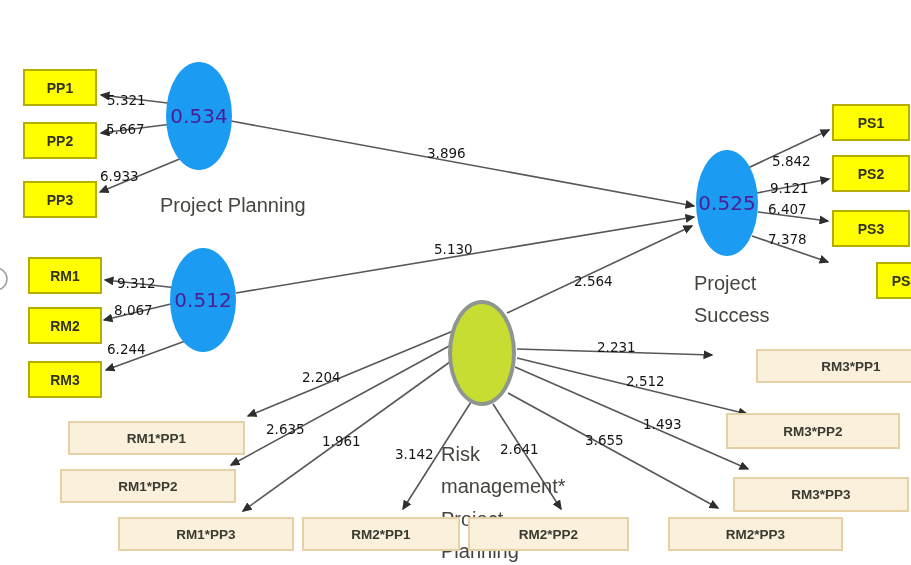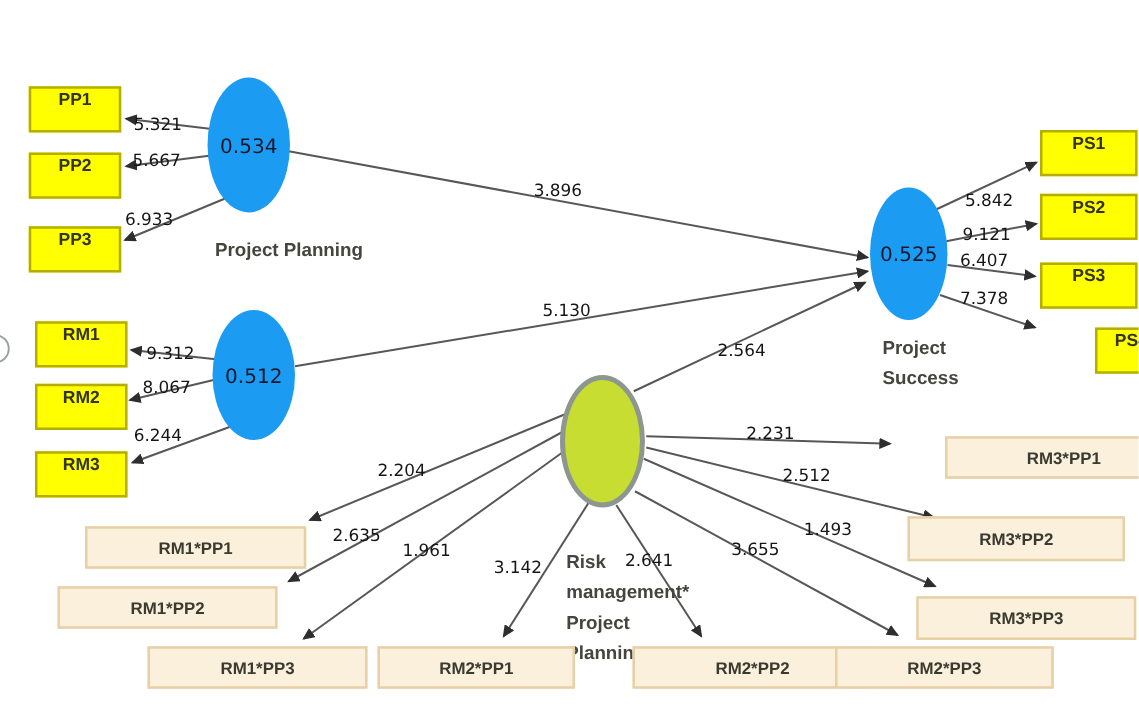--- a/index.html
+++ b/index.html
@@ -2,58 +2,58 @@
 <html><head>
 <meta charset="utf-8">
 <style>
   html,body{margin:0;padding:0;background:#fff;}
   .canvas{position:relative;width:911px;height:565px;background:#ffffff;overflow:hidden;
           font-family:"DejaVu Sans",sans-serif;}
   .edges{position:absolute;left:0;top:0;width:911px;height:565px;}
 
   
   .ind{position:absolute;width:74px;height:37px;background:#ffff00;border:2px solid #b5ad00;
-       box-sizing:border-box;display:flex;align-items:flex-start;justify-content:center;
+       box-sizing:border-box;display:flex;align-items:center;justify-content:center;
        font-family:"Liberation Sans",sans-serif;font-weight:bold;font-size:14px;color:#33331f;}
   #b-pp1{left:23px;top:69px}
   #b-pp2{left:23px;top:122px}
   #b-pp3{left:23px;top:181px}
   #b-rm1{left:28px;top:257px}
   #b-rm2{left:28px;top:307px}
   #b-rm3{left:28px;top:361px}
   #b-ps1{left:832px;top:104px;width:78px}
   #b-ps2{left:832px;top:155px;width:78px}
   #b-ps3{left:832px;top:210px;width:78px}
   #b-ps4{left:876px;top:262px;width:58px}
 
   
   .crm{position:absolute;height:34px;background:#faf0dc;border:2px solid #e6d0a6;
        box-sizing:border-box;display:flex;align-items:center;justify-content:center;
        font-family:"Liberation Sans",sans-serif;font-weight:bold;font-size:13.5px;color:#3a3a30;}
   #b-rm1pp1{left:68px;top:421px;width:177px}
-  #b-rm1pp2{left:46px;top:469px;width:176px}
+  #b-rm1pp2{left:60px;top:469px;width:176px}
   #b-rm1pp3{left:118px;top:517px;width:176px}
   #b-rm2pp1{left:302px;top:517px;width:158px}
-  #b-rm2pp2{left:506px;top:517px;width:192px}
+  #b-rm2pp2{left:468px;top:517px;width:161px}
   #b-rm2pp3{left:668px;top:517px;width:175px}
   #b-rm3pp1{left:756px;top:349px;width:190px}
   #b-rm3pp2{left:726px;top:413px;width:174px;height:36px}
   #b-rm3pp3{left:733px;top:477px;width:176px;height:35px}
 
   
   .lat{position:absolute;border-radius:50%;background:#1b9cf2;display:flex;align-items:center;
-       justify-content:center;color:#0f172a;font-size:16px;box-sizing:border-box;}
+       justify-content:center;color:#4c1d95;font-size:20px;box-sizing:border-box;}
   #n-pp{left:166px;top:62px;width:66px;height:108px}
   #n-rm{left:170px;top:248px;width:66px;height:104px}
   #n-ps{left:696px;top:150px;width:62px;height:106px}
   #n-mod{left:448px;top:300px;width:68px;height:106px;background:#c8dd32;border:4px solid #8e978f}
 
   
-  .nlabel{position:absolute;font-family:"Liberation Sans",sans-serif;font-weight:bold;
-          font-size:15px;color:#45453e;line-height:1.62;margin-left:12px;}
+  .nlabel{position:absolute;font-family:"Liberation Sans",sans-serif;font-weight:normal;
+          font-size:20px;color:#45453e;line-height:1.62;}
   #l-pp{left:160px;top:189px;white-space:nowrap}
   #l-rm{left:166px;top:368px;width:90px}
   #l-ps{left:694px;top:267px;width:64px}
   #l-mod{left:441px;top:438px;width:114px}
 
   
   .val{position:absolute;font-size:13.5px;color:#161616;white-space:nowrap;}
   #v-pp1{left:107px;top:92px}   #v-pp2{left:106px;top:121px}  #v-pp3{left:100px;top:168px}
   #v-rm1{left:117px;top:275px}  #v-rm2{left:114px;top:302px}  #v-rm3{left:107px;top:341px}
   #v-ps1{left:772px;top:153px}  #v-ps2{left:770px;top:180px}  #v-ps3{left:768px;top:201px}

